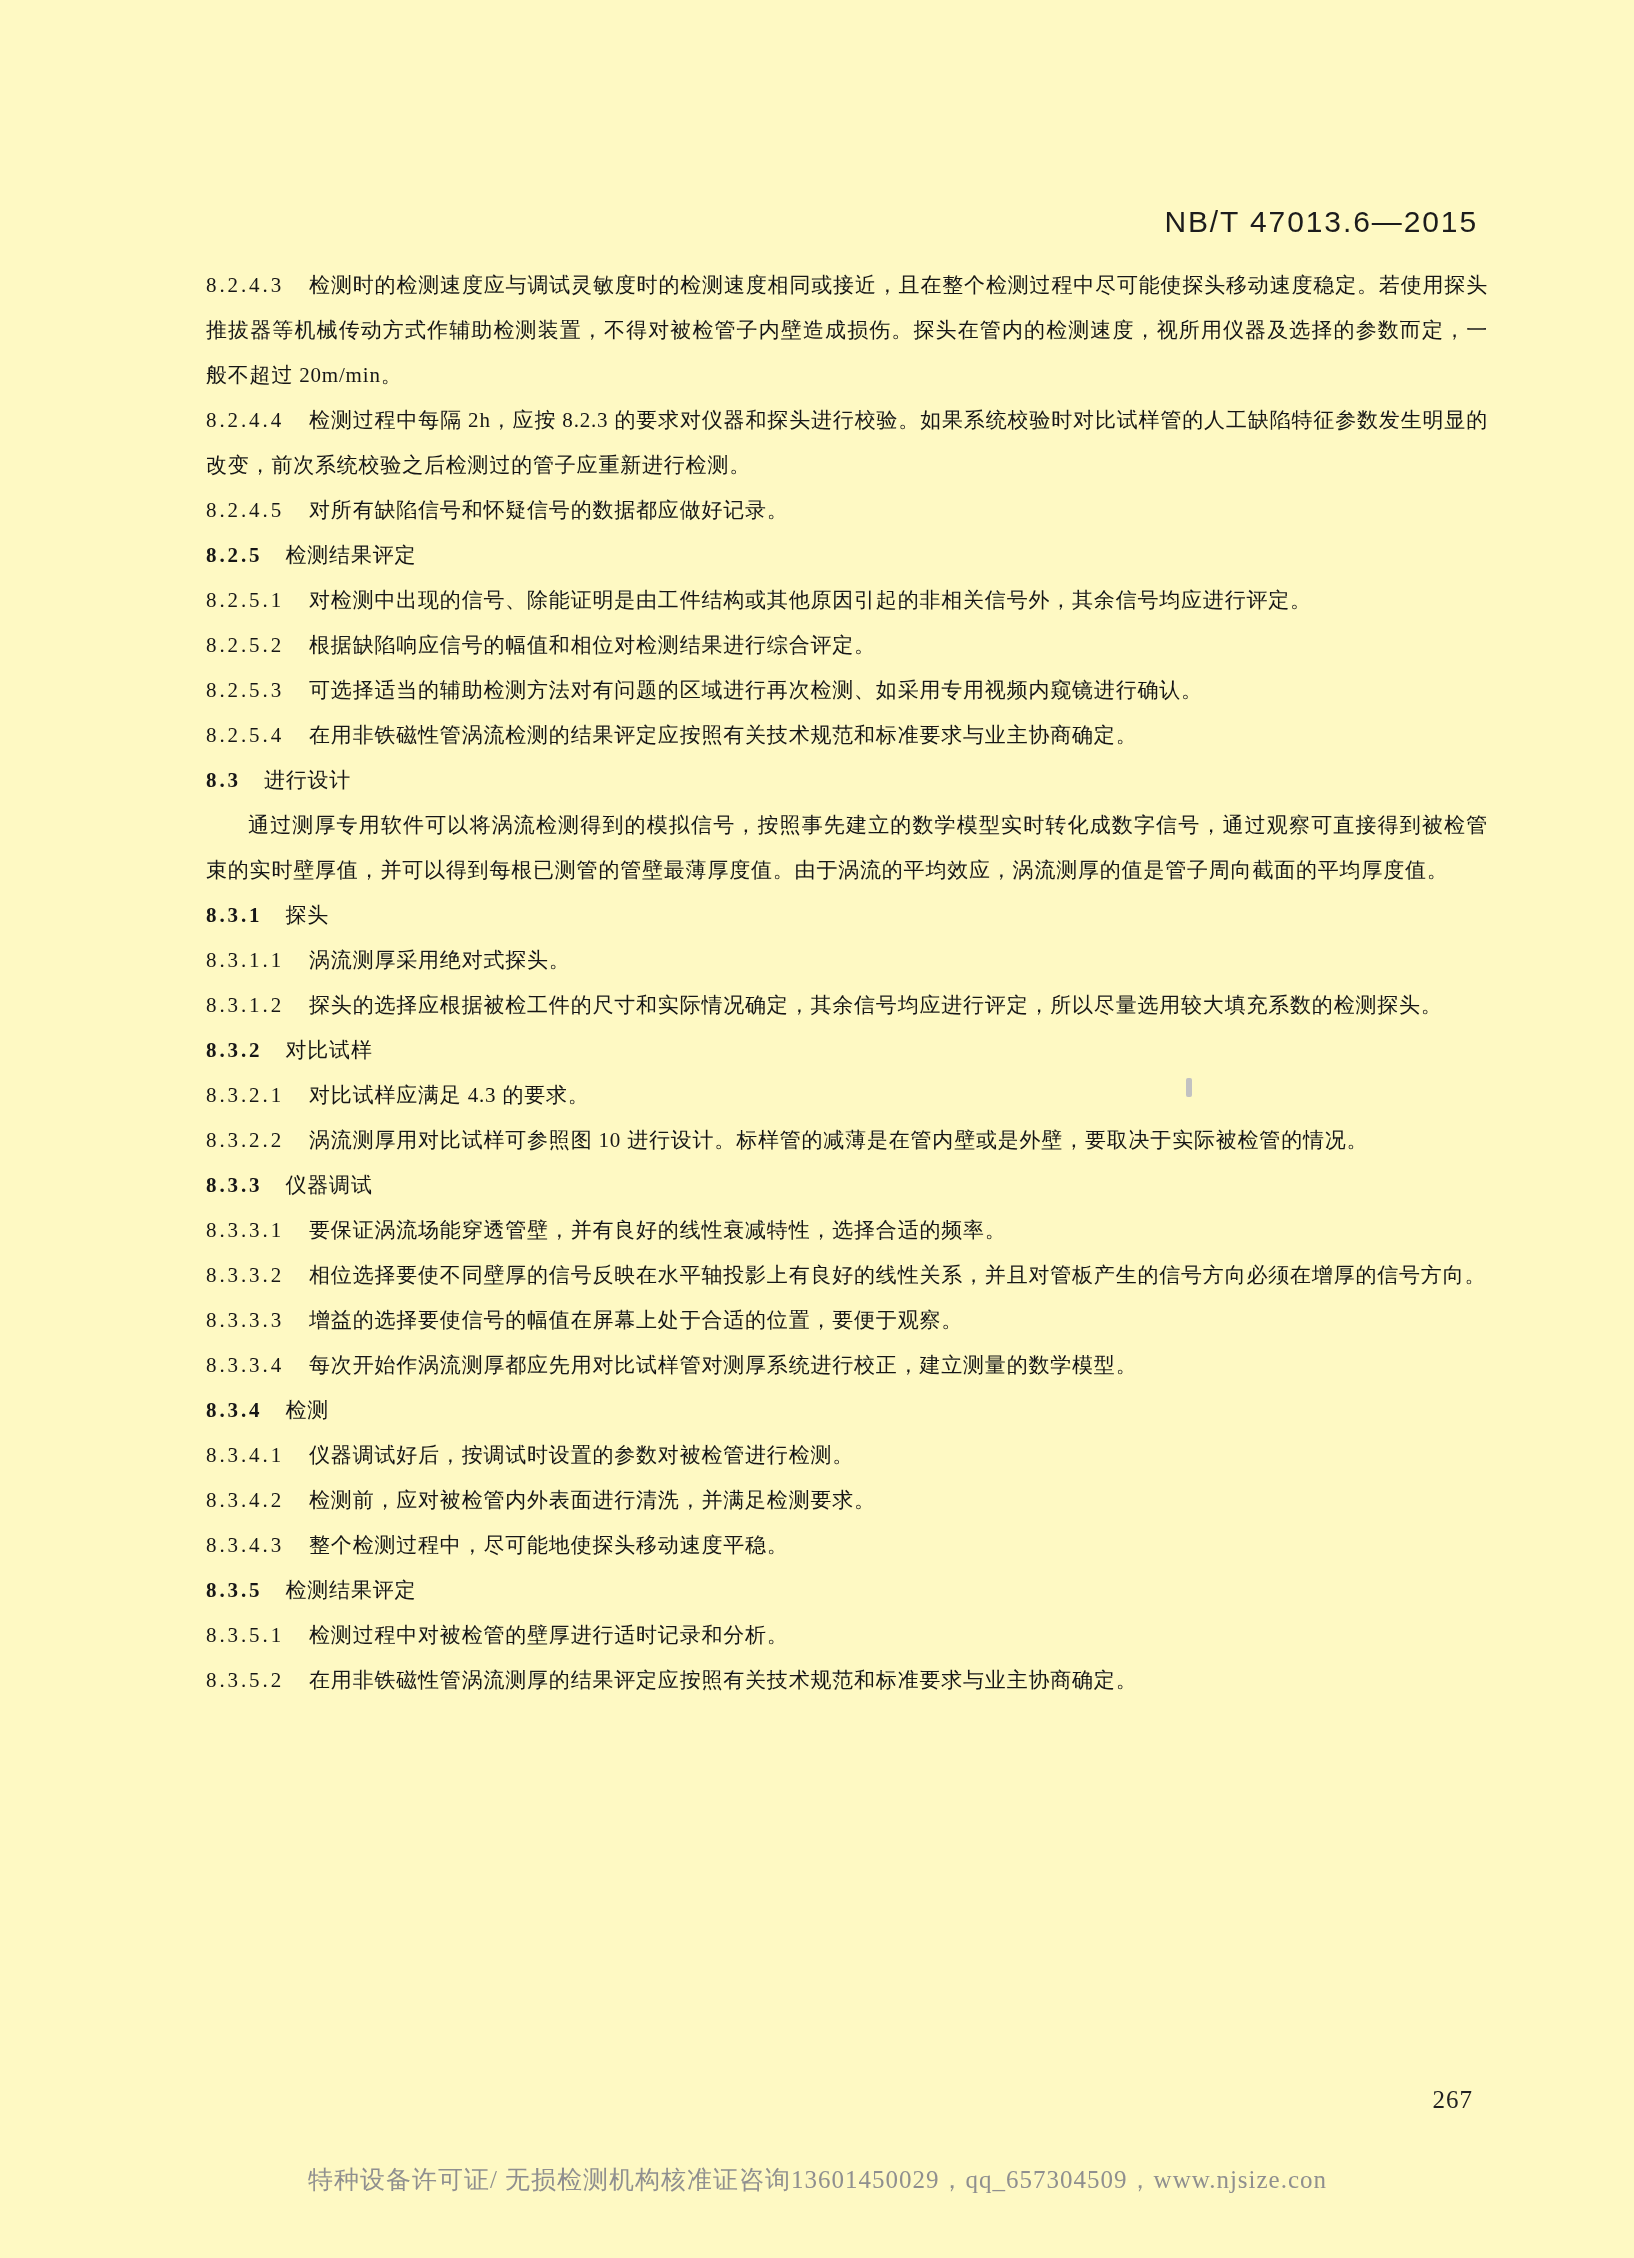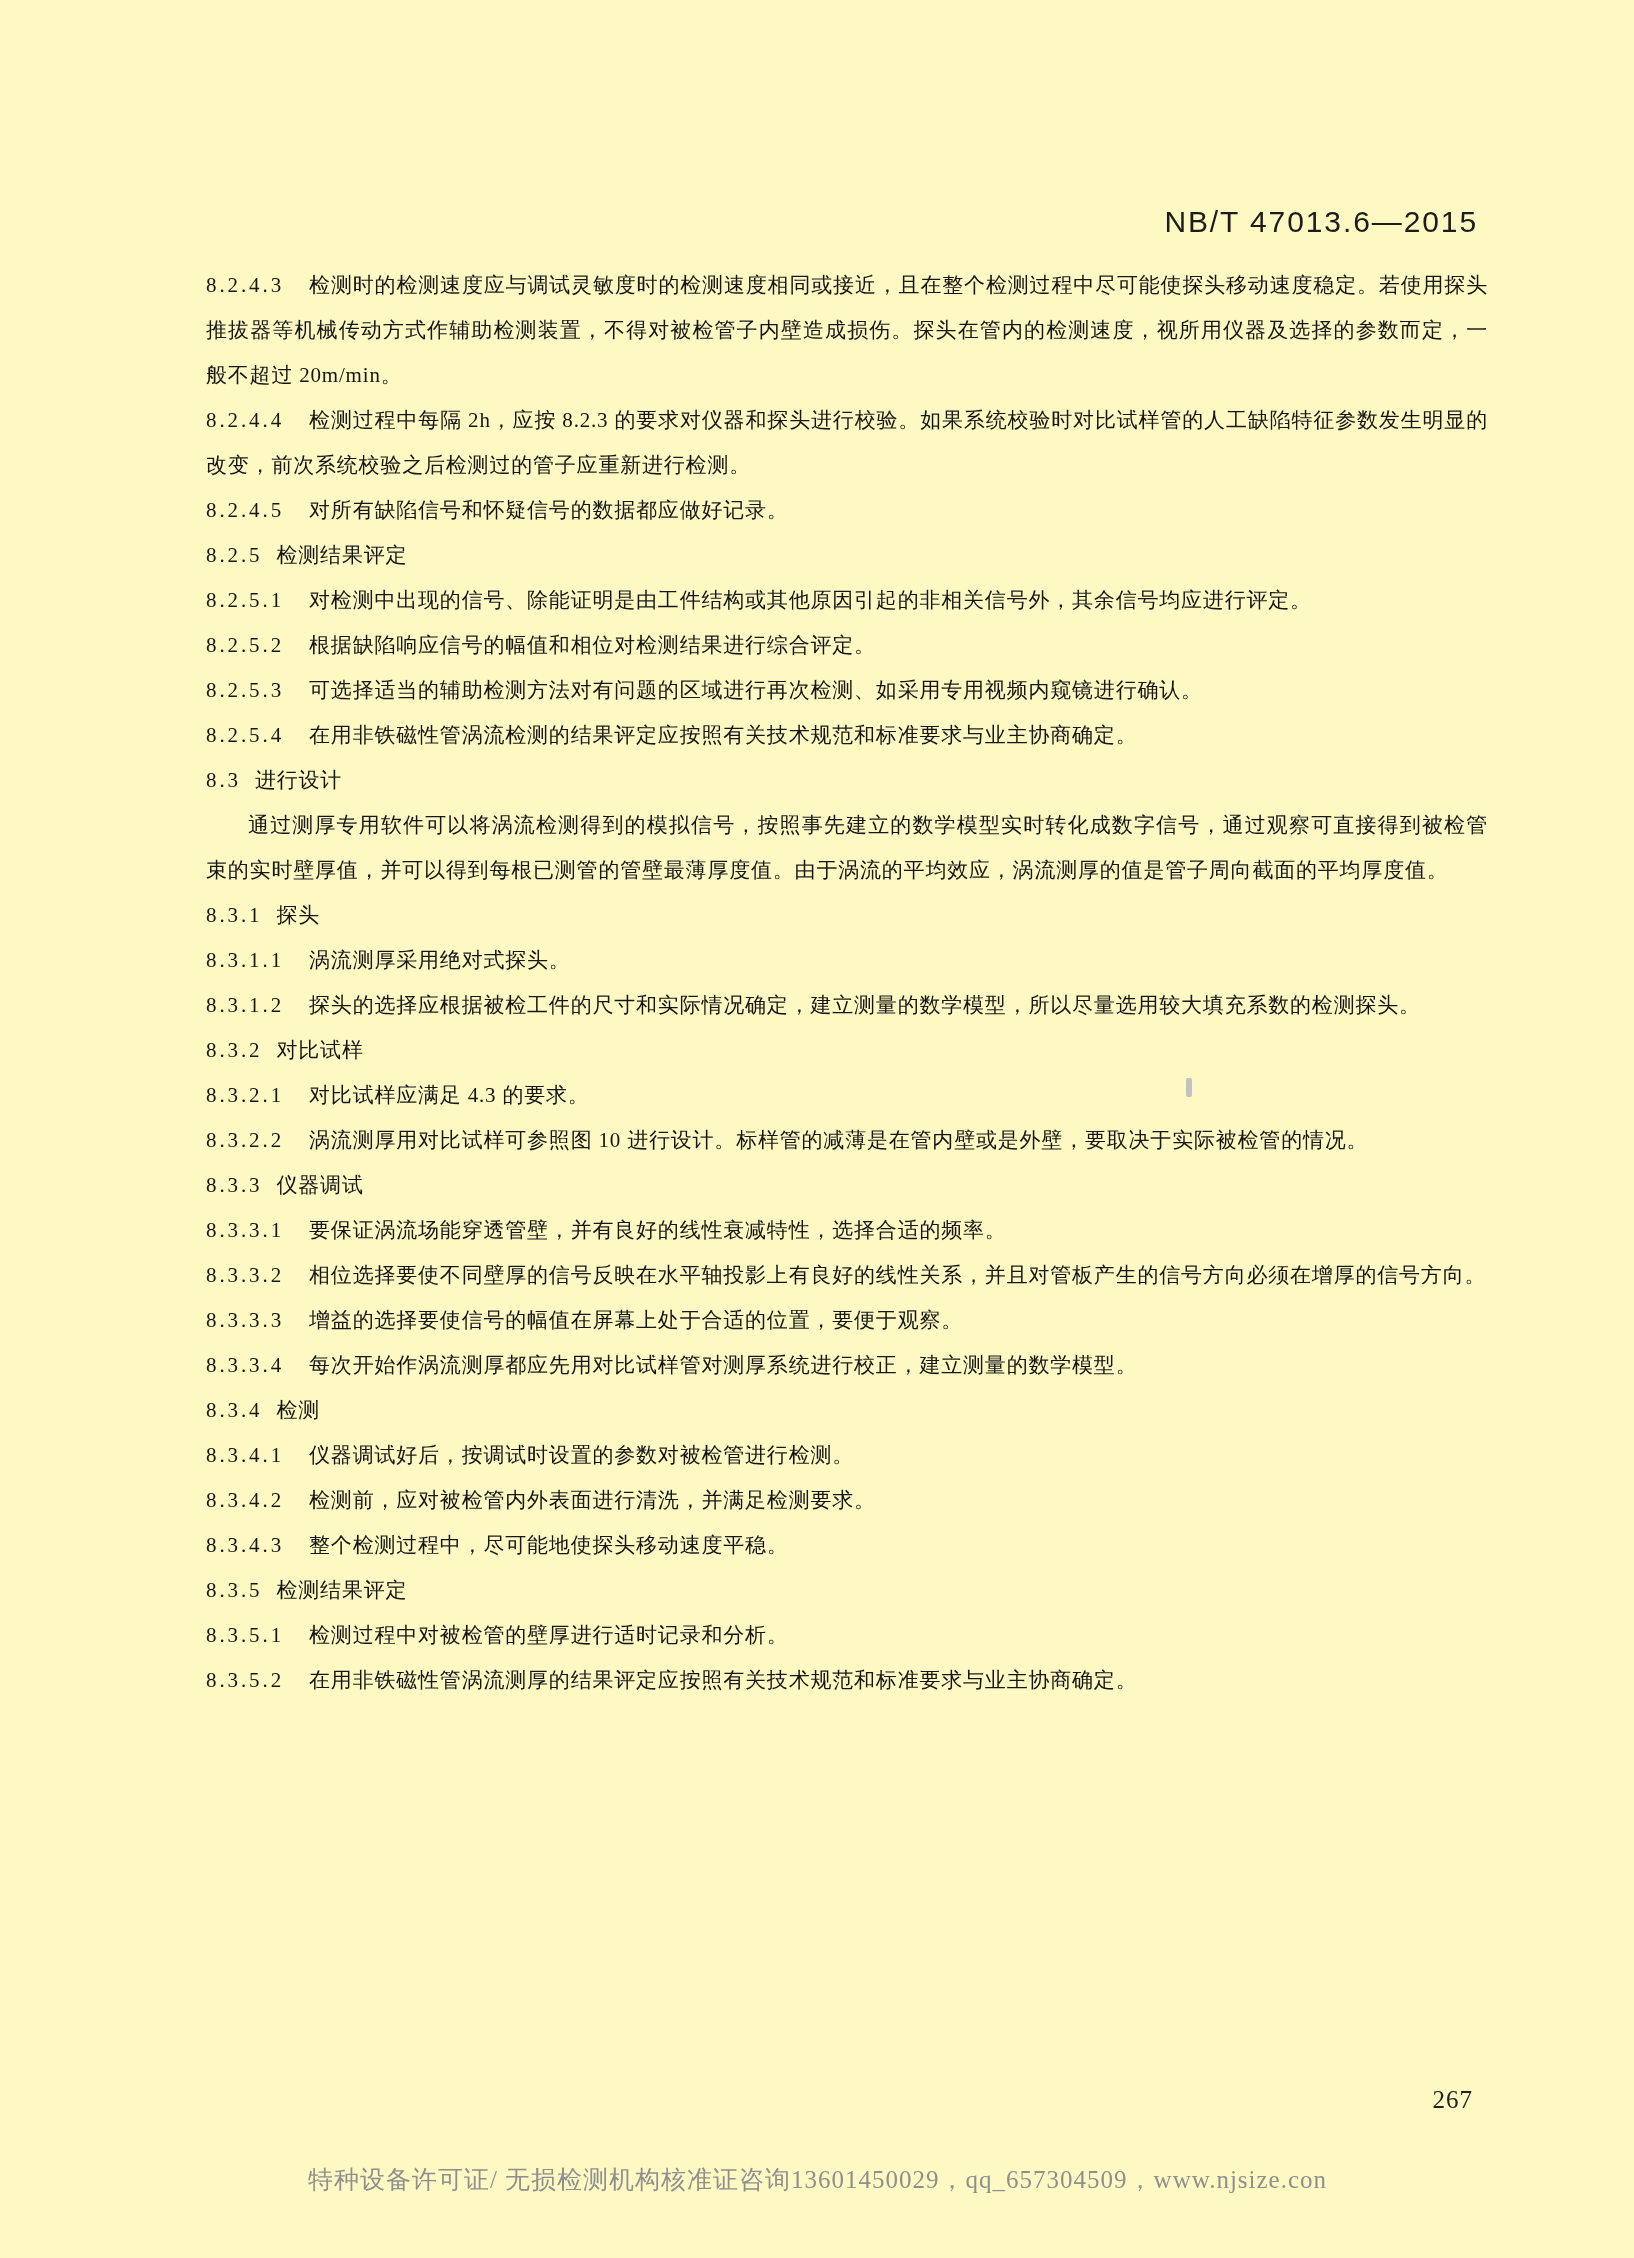--- a/index.html
+++ b/index.html
@@ -32,21 +32,21 @@
     line-height: 45px;
     text-align: justify;
     letter-spacing: 0.8px;
   }
   .para { margin: 0; }
   .para .num {
     letter-spacing: 2.9px;
     margin-right: 25px;
     white-space: nowrap;
   }
-  .para.heading .num { margin-right: 14px; }
+  .para.heading .num { margin-right: 23px; font-weight: bold; }
   .para.body-indent { text-indent: 2em; }
   .page-number {
     position: absolute;
     top: 2086px;
     right: 162px;
     font-size: 25px;
     letter-spacing: 1px;
     color: #222;
   }
   .footer-watermark {
@@ -109,21 +109,21 @@
       <p class="para body-indent">
     <span class="txt">通过测厚专用软件可以将涡流检测得到的模拟信号，按照事先建立的数学模型实时转化成数字信号，通过观察可直接得到被检管束的实时壁厚值，并可以得到每根已测管的管壁最薄厚度值。由于涡流的平均效应，涡流测厚的值是管子周向截面的平均厚度值。</span>
   </p>
       <p class="para heading">
     <span class="num">8.3.1</span><span class="txt">探头</span>
   </p>
       <p class="para clause">
     <span class="num">8.3.1.1</span><span class="txt">涡流测厚采用绝对式探头。</span>
   </p>
       <p class="para clause">
-    <span class="num">8.3.1.2</span><span class="txt">探头的选择应根据被检工件的尺寸和实际情况确定，建立测量的数学模型，所以尽量选用较大填充系数的检测探头。</span>
+    <span class="num">8.3.1.2</span><span class="txt">探头的选择应根据被检工件的尺寸和实际情况确定，其余信号均应进行评定，所以尽量选用较大填充系数的检测探头。</span>
   </p>
       <p class="para heading">
     <span class="num">8.3.2</span><span class="txt">对比试样</span>
   </p>
       <p class="para clause">
     <span class="num">8.3.2.1</span><span class="txt">对比试样应满足 4.3 的要求。</span>
   </p>
       <p class="para clause">
     <span class="num">8.3.2.2</span><span class="txt">涡流测厚用对比试样可参照图 10 进行设计。标样管的减薄是在管内壁或是外壁，要取决于实际被检管的情况。</span>
   </p>

